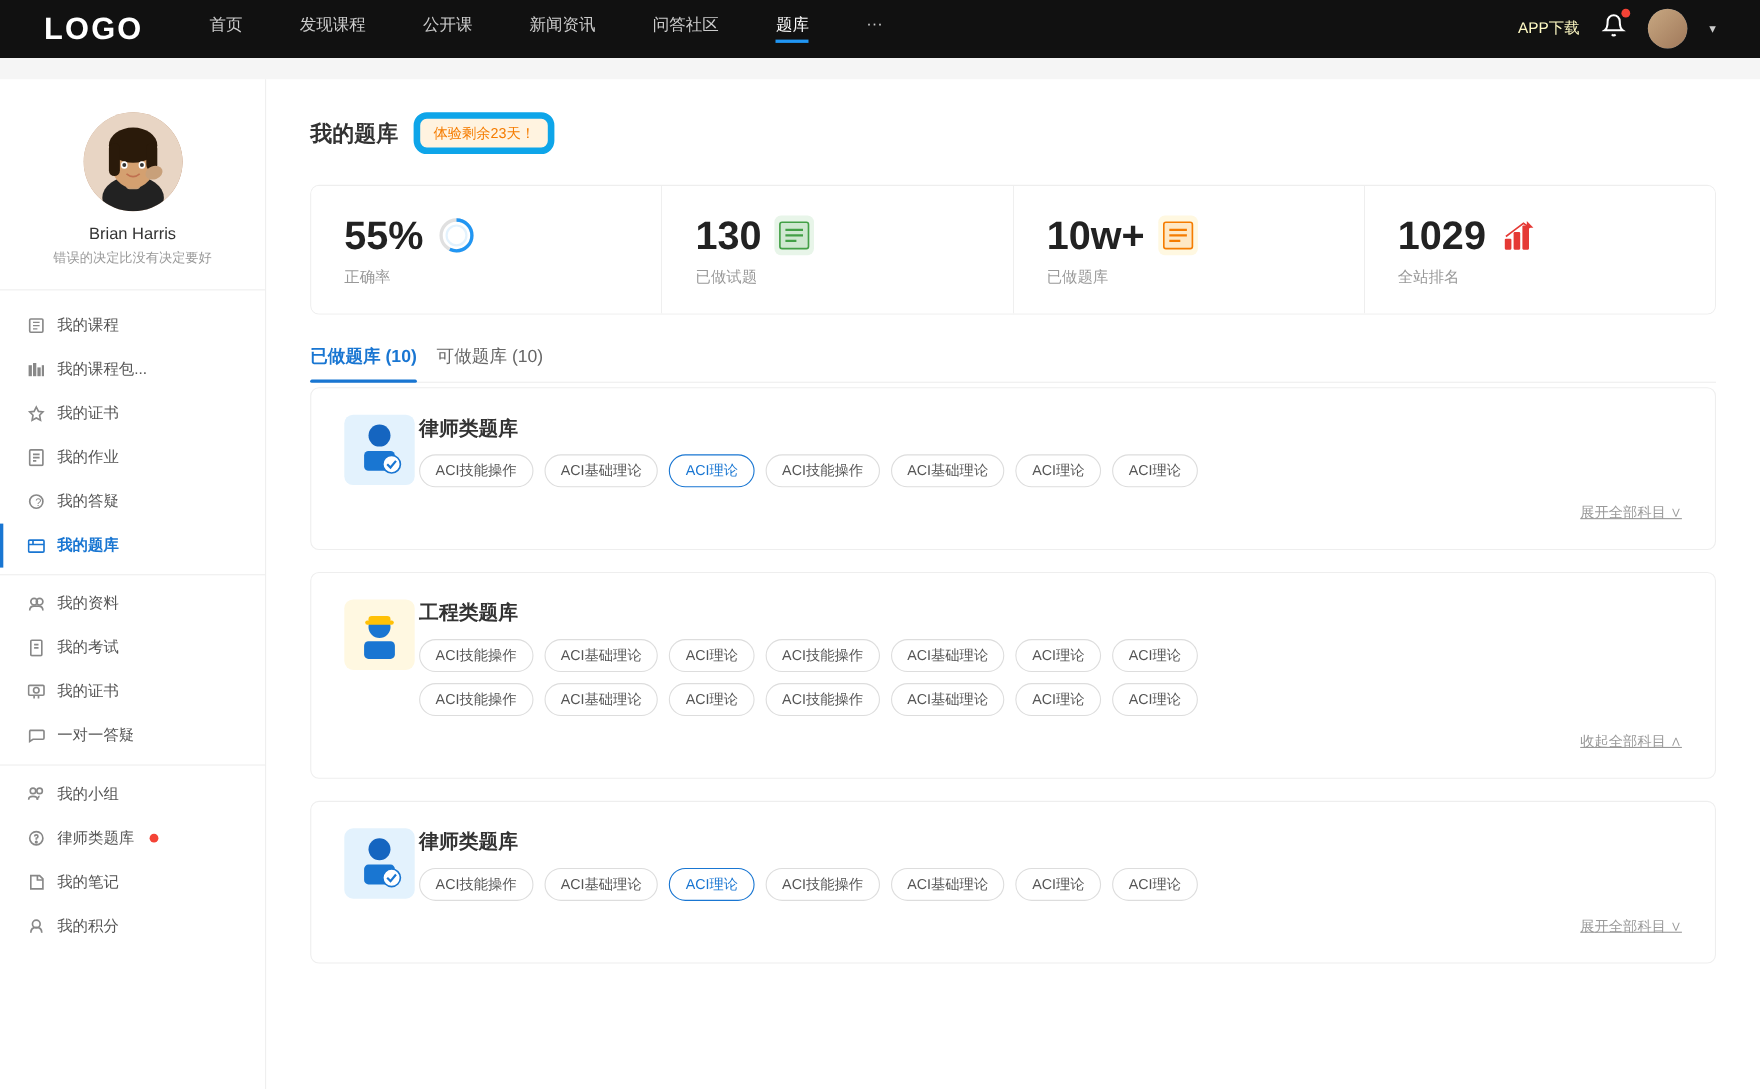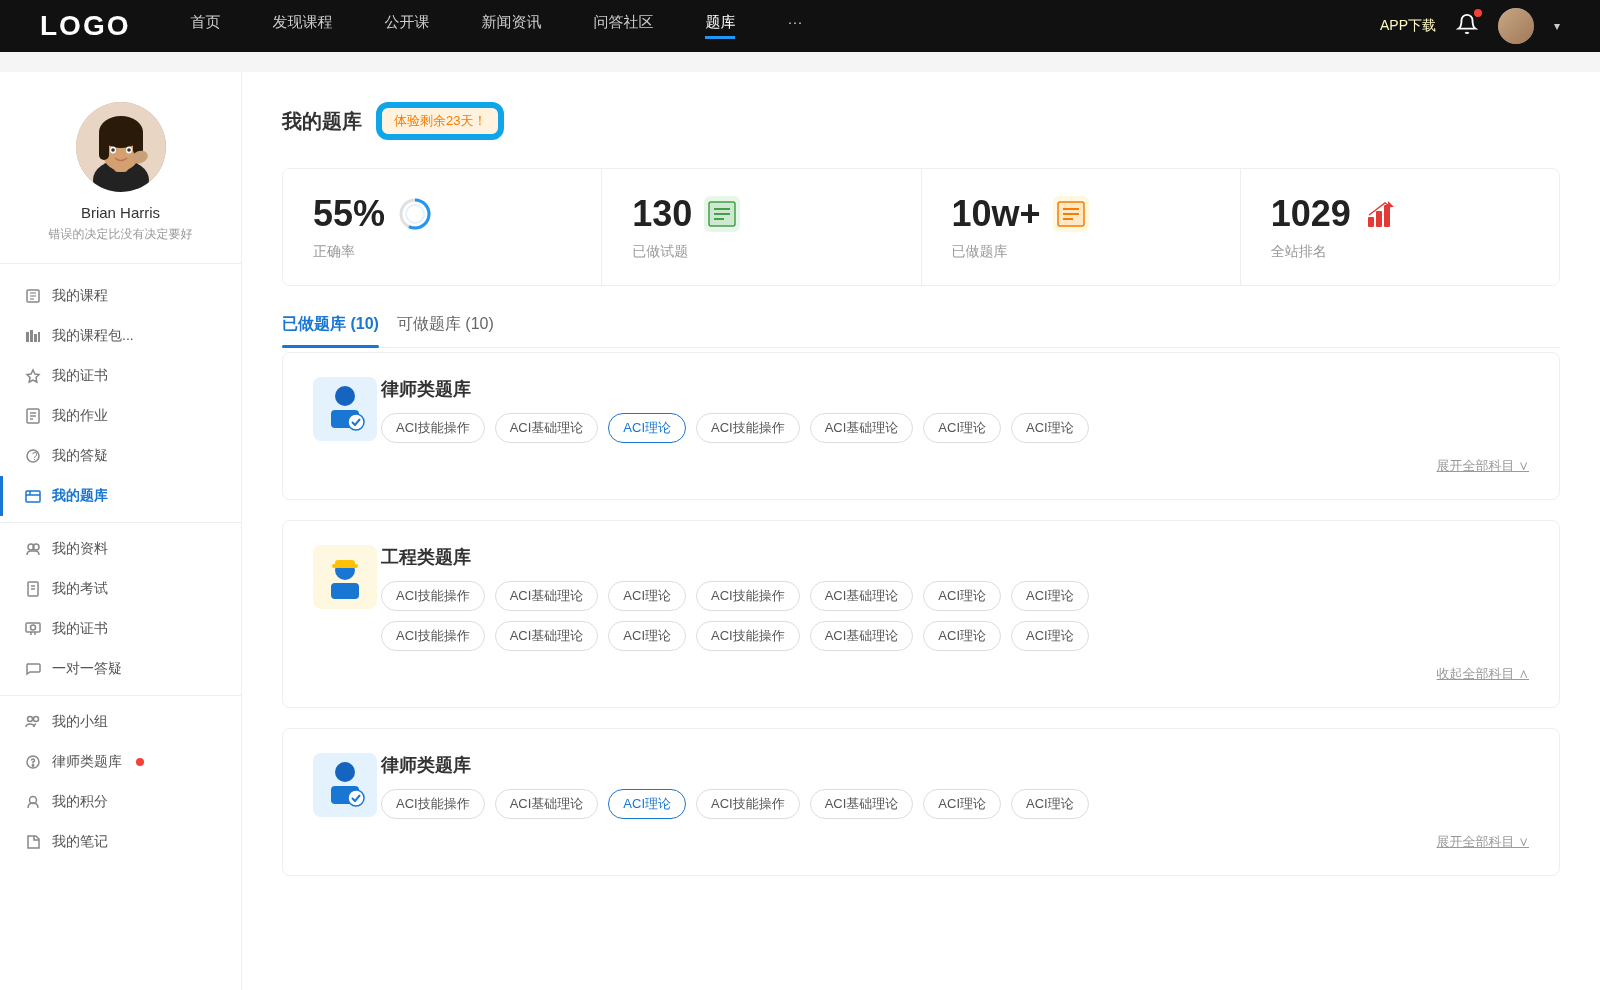--- a/index.html
+++ b/index.html
@@ -513,34 +513,34 @@
               <path d="M6.5 6.5a1.5 1.5 0 1 1 1.5 1.5V9.5"></path>
               <circle cx="8" cy="11.5" r="0.7" fill="currentColor"></circle>
             </svg>
         </span>
         <span>律师类题库</span>
         <span class="red-dot"></span>
       </li>
       <li class="sidebar-menu-item">
         <span class="sidebar-menu-icon">
           <svg width="16" height="16" viewBox="0 0 16 16" fill="none" stroke="currentColor" stroke-width="1.5">
+              <path d="M3 2h8l3 3v9H3z"></path>
+              <path d="M9 2v4h5"></path>
+            </svg>
+        </span>
+        <span>我的笔记</span>
+      </li>
+      <li class="sidebar-menu-item">
+        <span class="sidebar-menu-icon">
+          <svg width="16" height="16" viewBox="0 0 16 16" fill="none" stroke="currentColor" stroke-width="1.5">
               <circle cx="8" cy="6" r="3.5"></circle>
               <path d="M3 14c0-3 2-5 5-5s5 2 5 5"></path>
             </svg>
         </span>
         <span>我的积分</span>
-      </li>
-      <li class="sidebar-menu-item">
-        <span class="sidebar-menu-icon">
-          <svg width="16" height="16" viewBox="0 0 16 16" fill="none" stroke="currentColor" stroke-width="1.5">
-              <path d="M3 2h8l3 3v9H3z"></path>
-              <path d="M9 2v4h5"></path>
-            </svg>
-        </span>
-        <span>我的笔记</span>
       </li>
     </ul>
   </aside>
 
   <main class="main-content">
 
     <div class="page-header">
       <span class="page-title">我的题库</span>
       <span class="trial-badge">体验剩余23天！</span>
     </div>

